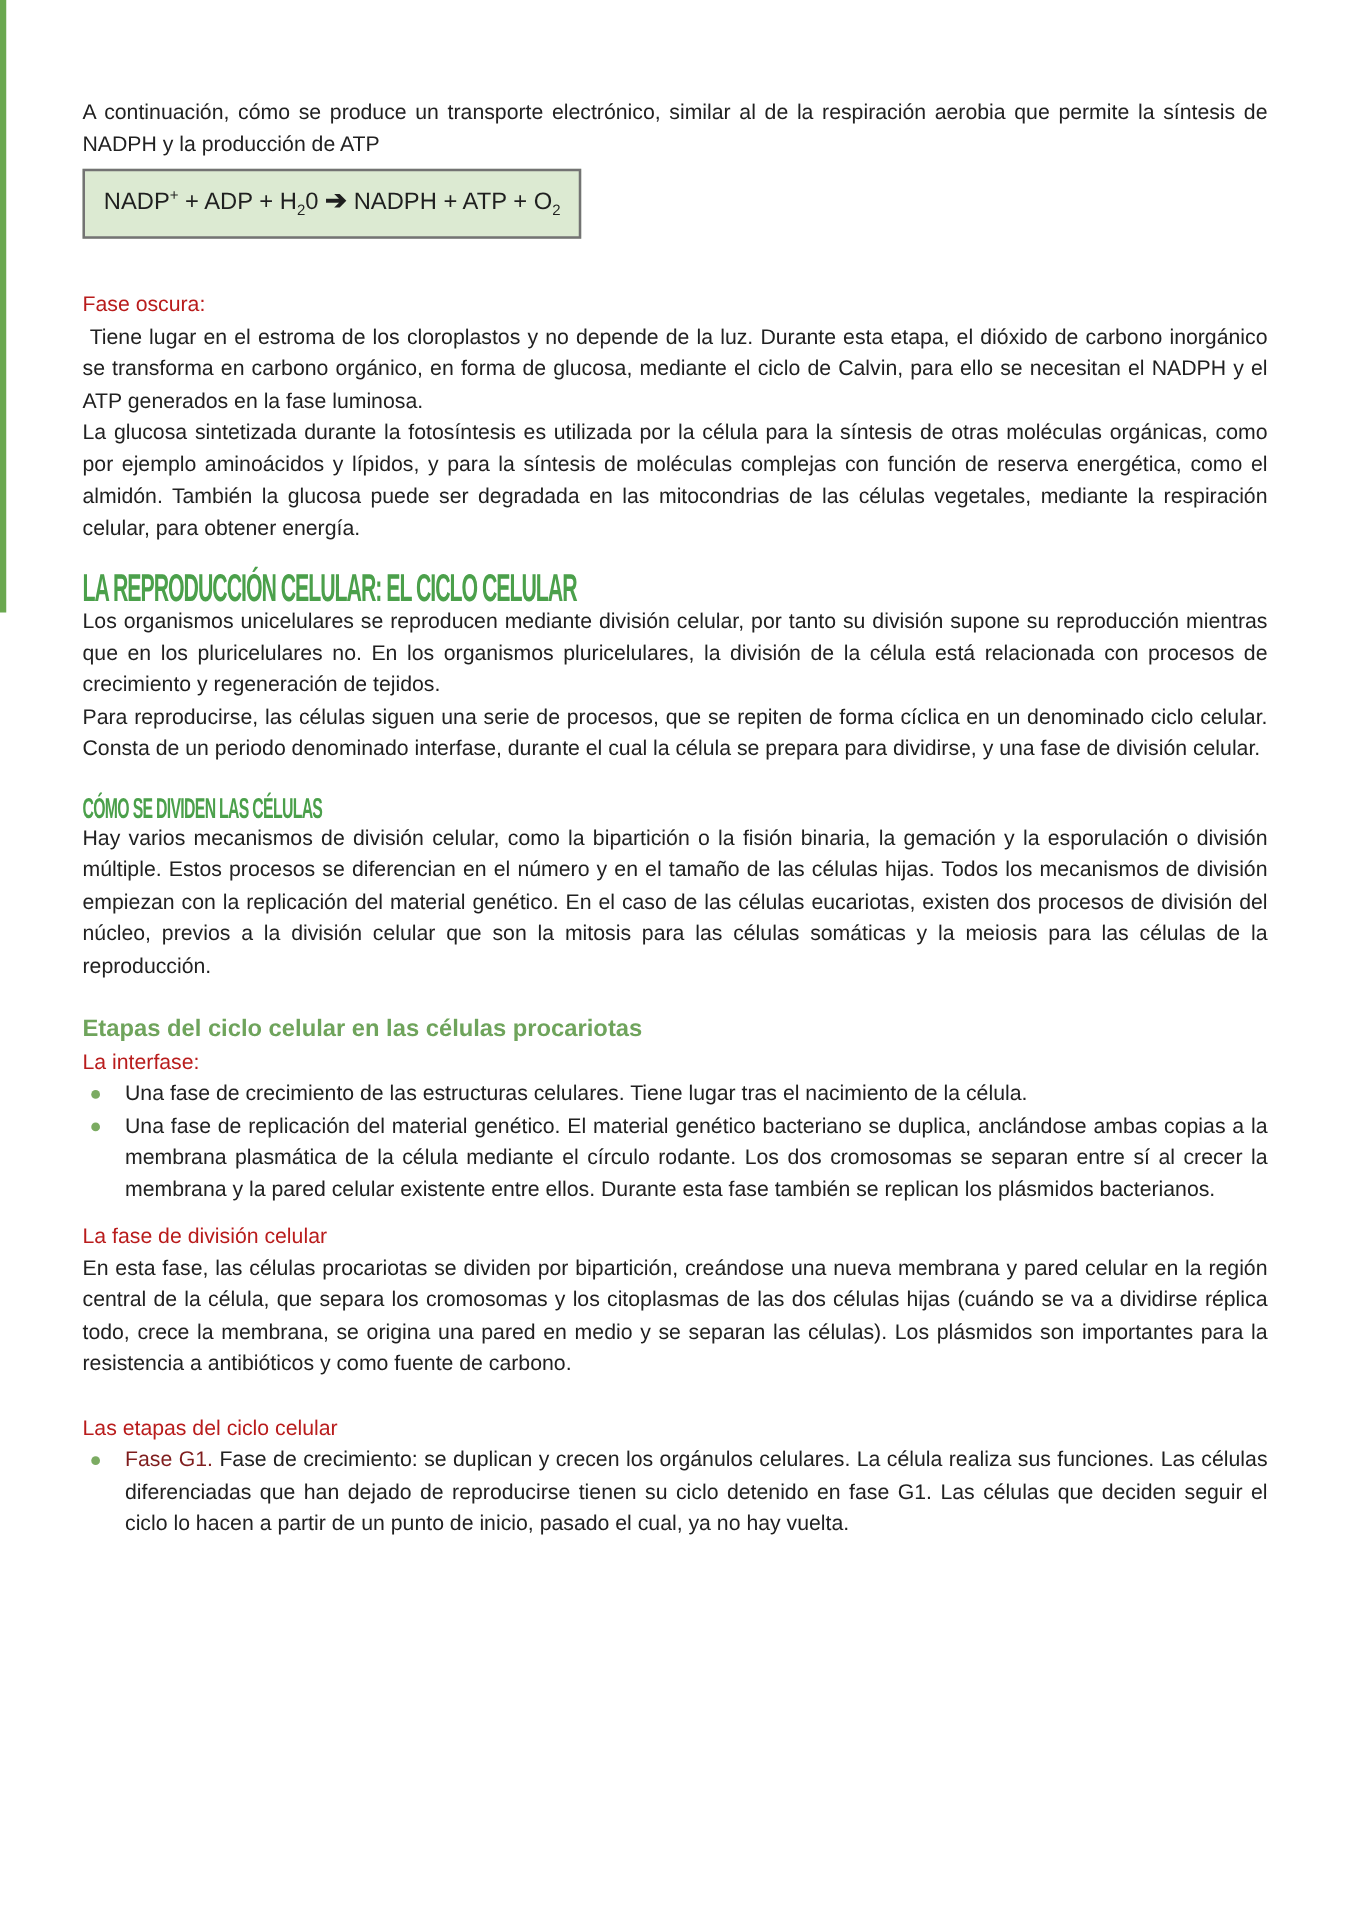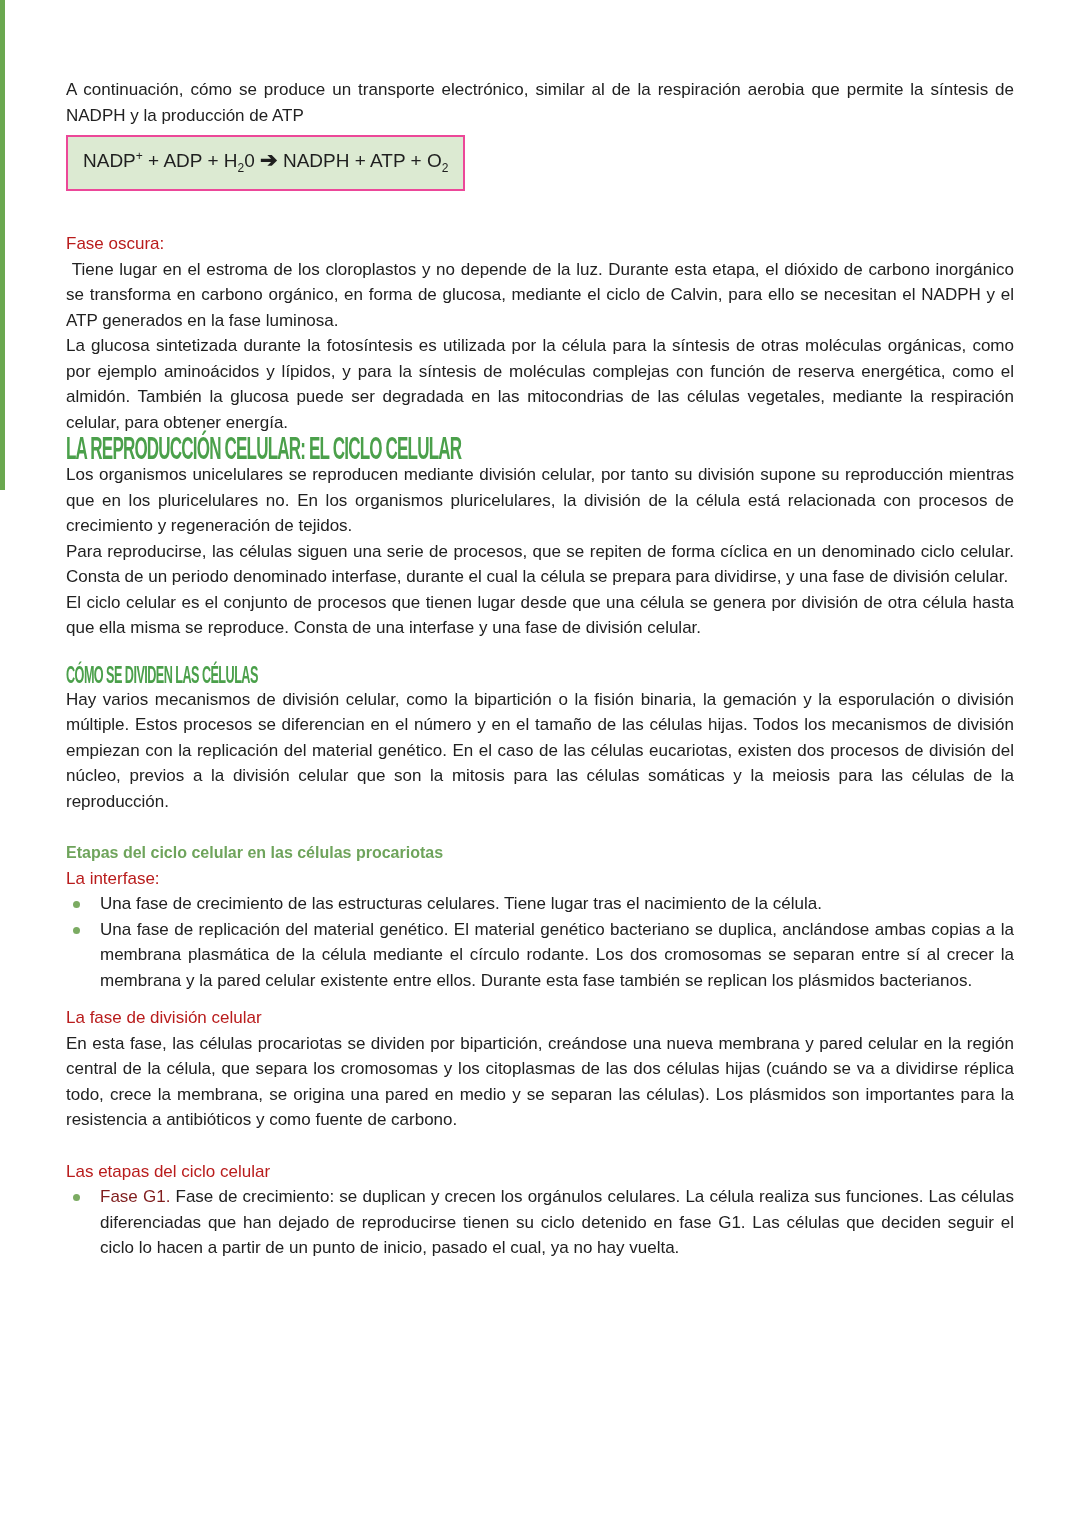--- a/index.html
+++ b/index.html
@@ -26,24 +26,24 @@
     text-align:justify;
     color:#212121;
   }
   .h-green {
     margin:0;
     font-size:17px; line-height:25.5px;
     color:#b91c1c; font-weight:400;
   }
   .h-green-bold {
     margin:0;
-    font-size:16px; line-height:25.5px;
+    font-size:19px; line-height:25.5px;
     color:#6fa45c; font-weight:700;
   }
-  .h-big-wrap { height:27px; }
+  .h-big-wrap { height:27px; margin-top:22px; }
   .h-big {
     display:inline-block;
     color:#4ba04b; font-weight:700;
     font-size:31px; line-height:27px;
     letter-spacing:-1.5px;
     white-space:nowrap;
     transform:scaleX(0.55);
     transform-origin:0 60%;
   }
   .h-mid-wrap { height:24px; margin-top:22px; }
@@ -52,21 +52,21 @@
     color:#4ba04b; font-weight:700;
     font-size:23px; line-height:24px;
     letter-spacing:-1px;
     white-space:nowrap;
     transform:scaleX(0.55);
     transform-origin:0 60%;
   }
   .formula-box {
     display:inline-block;
     background:#dcead2;
-    border:2px solid #ec4899;
+    border:2px solid #737373;
     padding:7px 15px 9px 15px;
     font-size:19px; line-height:24px;
     color:#1f1f1f;
     white-space:nowrap;
   }
   .formula-box sup { font-size:12px; }
   .formula-box sub { font-size:12px; }
   .formula-box .arrow { font-weight:700; font-size:21px; }
   ul.blist { margin:0; padding:0; list-style:none; }
   ul.blist li {
@@ -113,21 +113,20 @@
     <p class="body-par">&nbsp;Tiene lugar en el estroma de los cloroplastos y no depende de la luz. Durante esta etapa, el dióxido de carbono inorgánico se transforma en carbono orgánico, en forma de glucosa, mediante el ciclo de Calvin, para ello se necesitan el NADPH y el ATP generados en la fase luminosa.</p>
 
 
     <p class="body-par mt16">La glucosa sintetizada durante la fotosíntesis es utilizada por la célula para la síntesis de otras moléculas orgánicas, como por ejemplo aminoácidos y lípidos, y para la síntesis de moléculas complejas con función de reserva energética, como el almidón. También la glucosa puede ser degradada en las mitocondrias de las células vegetales, mediante la respiración celular, para obtener energía.</p>
 
     <div class="h-big-wrap">
       <span class="h-big">LA REPRODUCCIÓN CELULAR: EL CICLO CELULAR</span>
     </div>
     <p class="body-par mt0">Los organismos unicelulares se reproducen mediante división celular, por tanto su división supone su reproducción mientras que en los pluricelulares no. En los organismos pluricelulares, la división de la célula está relacionada con procesos de crecimiento y regeneración de tejidos.</p>
     <p class="body-par mt25">Para reproducirse, las células siguen una serie de procesos, que se repiten de forma cíclica en un denominado ciclo celular. Consta de un periodo denominado interfase, durante el cual la célula se prepara para dividirse, y una fase de división celular.</p>
-    <p class="body-par mt21">El ciclo celular es el conjunto de procesos que tienen lugar desde que una célula se genera por división de otra célula hasta que ella misma se reproduce. Consta de una interfase y una fase de división celular.</p>
 
     <div class="h-mid-wrap">
       <span class="h-mid">CÓMO SE DIVIDEN LAS CÉLULAS</span>
     </div>
     <p class="body-par mt3">Hay varios mecanismos de división celular, como la bipartición o la fisión binaria, la gemación y la esporulación o división múltiple. Estos procesos se diferencian en el número y en el tamaño de las células hijas. Todos los mecanismos de división empiezan con la replicación del material genético. En el caso de las células eucariotas, existen dos procesos de división del núcleo, previos a la división celular que son la mitosis para las células somáticas y la meiosis para las células de la reproducción.</p>
 
     <p class="h-green-bold mt26">Etapas del ciclo celular en las células procariotas</p>
     <p class="h-green">La interfase:</p>
 
     <ul class="blist">

